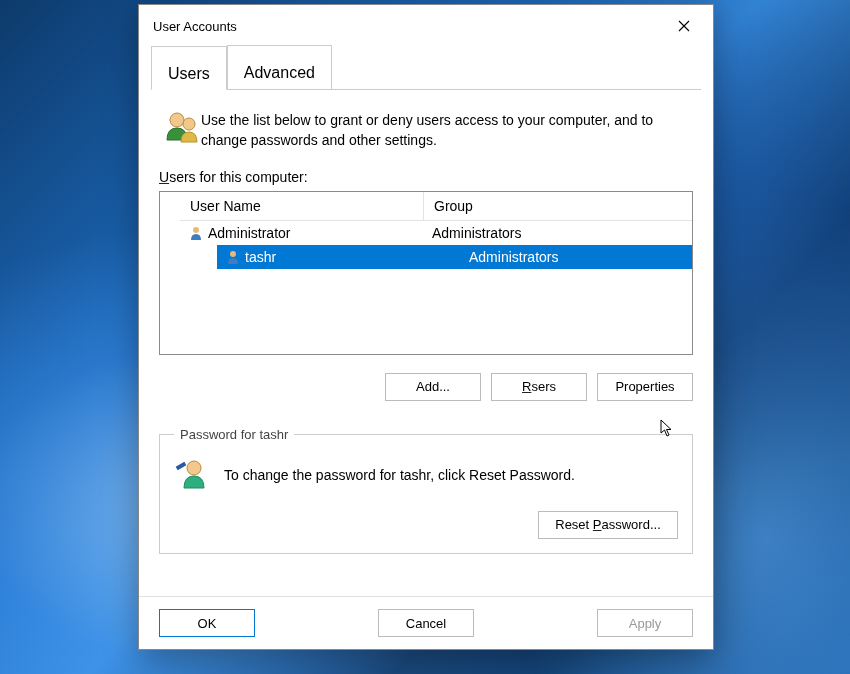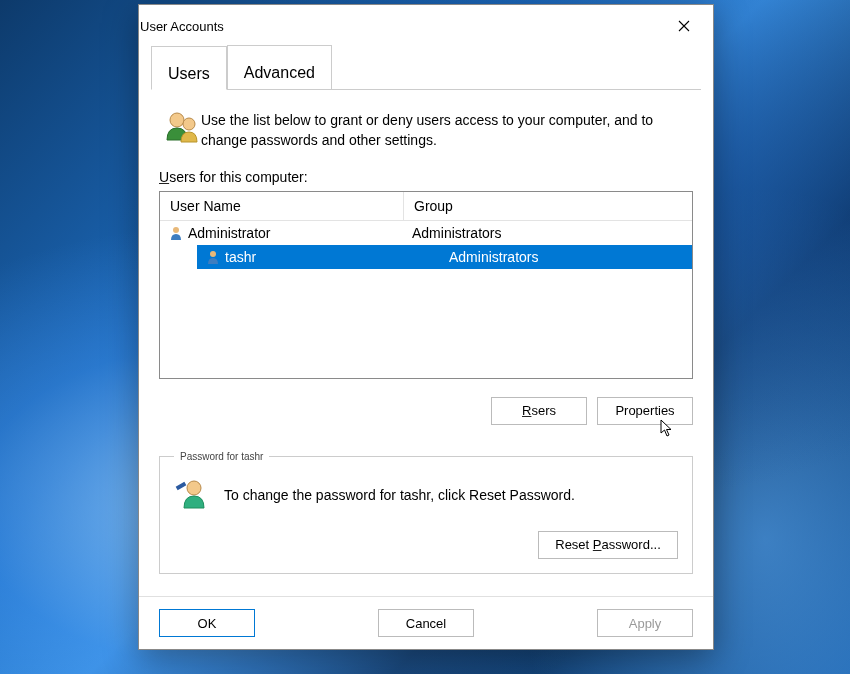--- a/index.html
+++ b/index.html
@@ -29,21 +29,21 @@
       width: 576px;
       height: 646px;
       background: #fff;
       border: 1px solid #888;
       box-shadow: 0 8px 32px rgba(0,0,0,0.35);
     }
     .titlebar {
       display: flex;
       justify-content: space-between;
       align-items: center;
-      padding: 8px 12px 6px 1px;
+      padding: 8px 12px 6px 14px;
       height: 40px;
     }
     .title { font-size: 13px; }
     .close-btn {
       width: 34px; height: 28px;
       display: flex; align-items: center; justify-content: center;
       font-size: 15px;
       cursor: default;
     }
     .tabs {
@@ -80,22 +80,23 @@
       line-height: 1.45;
       padding-top: 2px;
     }
     .section-label {
       font-size: 14px;
       margin-bottom: 6px;
     }
     .underline-first { text-decoration: underline; text-decoration-color:#222; }
     .listview {
       border: 1px solid #8a8a8a;
-      height: 188px;
-      background: #fff;
+      height: 164px;
+      background: #fff;
+      padding-left: 20px;
     }
     .lv-header {
       display: flex;
       background: #fff;
     }
     .lv-col {
       padding: 6px 10px;
       font-size: 14px;
       border-right: 1px solid #e3e3e3;
       border-bottom: 1px solid #e3e3e3;
@@ -134,21 +135,21 @@
     }
     .btn.primary { border: 1px solid #0078d4; }
     .btn.disabled { color:#9a9a9a; }
     fieldset.pwgroup {
       border: 1px solid #ccc;
       margin-top: 26px;
       padding: 14px 14px 14px 14px;
     }
     fieldset.pwgroup legend {
       padding: 0 6px;
-      font-size: 10px;
+      font-size: 13px;
       color:#444;
     }
     .pw-inner {
       display:flex;
       gap:14px;
       align-items:center;
     }
     .pw-text { font-size: 14px; }
     .pw-btn-row {
       display:flex; justify-content:flex-end; margin-top:16px;
@@ -229,20 +230,21 @@
               <circle cx="8" cy="5" r="3" fill="#e8b878"></circle>
               <path d="M3 15 Q3 9 8 9 Q13 9 13 15 Z" fill="#3d7dc0"></path>
             </svg>
           <span>tashr</span>
         </div>
         <div class="lv-cell c2">Administrators</div>
       </div>
     </div>
 
     <div class="button-row">
+      <button class="btn">Add...</button>
       <button class="btn"><span class="underline-first">R</span><span>sers</span></button>
       <button class="btn">Properties</button>
     </div>
 
     <fieldset class="pwgroup">
       <legend>Password for tashr</legend>
       <div class="pw-inner">
         <div>
           <svg width="36" height="36" viewBox="0 0 36 36">
             <circle cx="20" cy="12" r="7" fill="#f3c98b" stroke="#b88a4a"></circle>

